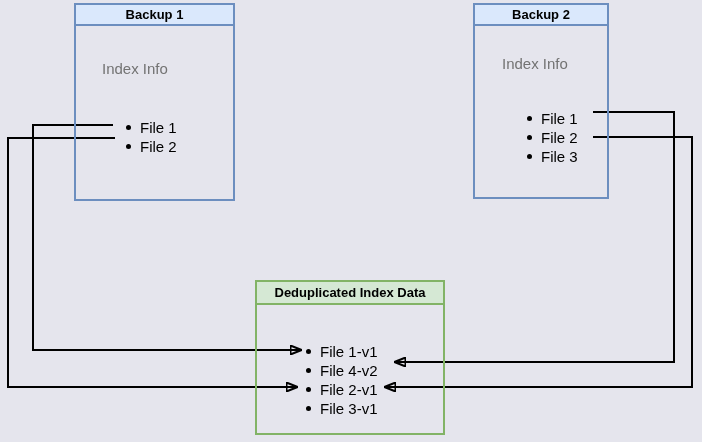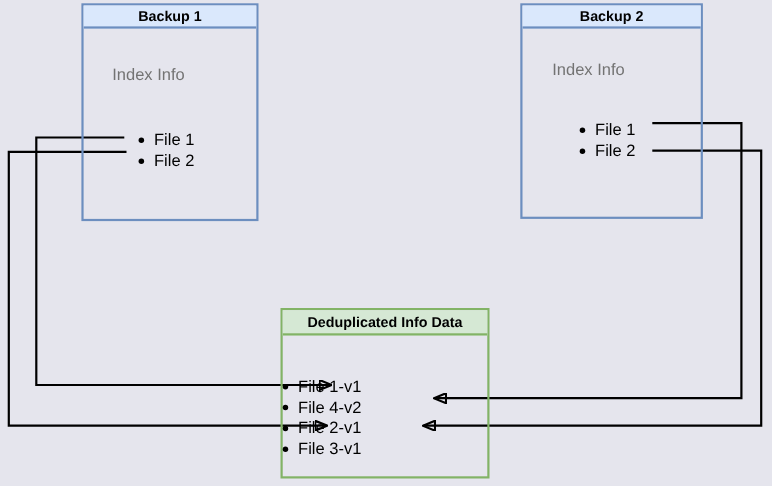--- a/index.html
+++ b/index.html
@@ -47,27 +47,27 @@
   }
   .dot{
     width:5px;height:5px;border-radius:50%;
     background:#000;flex:0 0 auto;
     margin-right:9px;
   }
   #backup1{left:74px;top:3px;width:161px;height:198px;}
   #backup1 .box-label{left:26px;top:55px;}
   #backup1 .list{top:113px;}
   #backup1 .row{padding-left:50px;}
-  #backup2{left:473px;top:3px;width:166px;height:196px;}
+  #backup2{left:473px;top:3px;width:136px;height:196px;}
   #backup2 .box-label{left:27px;top:50px;}
   #backup2 .list{top:104px;}
   #backup2 .row{padding-left:52px;}
   #dedup{left:255px;top:280px;width:190px;height:155px;}
   #dedup .list{top:60px;}
-  #dedup .row{}
+  #dedup .row{padding-left:49px;}
 </style>
 </head>
 <body>
 
 <div class="canvas">
 
   <svg class="wires" viewBox="0 0 702 442" xmlns="http://www.w3.org/2000/svg">
     <defs>
       <marker id="arrowhead" viewBox="0 0 12 10" refX="11" refY="5" markerWidth="12" markerHeight="10" markerUnits="userSpaceOnUse" orient="auto">
         <path d="M0.5,0.5 L11.5,5 L0.5,9.5 Z" fill="#000" stroke="none"></path>
@@ -103,26 +103,30 @@
     <div class="box-label">Index Info</div>
     <div class="list">
       <div class="row">
         <span class="dot"></span>
         <span>File 1</span>
       </div>
       <div class="row">
         <span class="dot"></span>
         <span>File 2</span>
       </div>
+      <div class="row">
+        <span class="dot"></span>
+        <span>File 3</span>
+      </div>
     </div>
   </div>
 
   <div class="box green" id="dedup">
     <div class="box-header">
-      <span>Deduplicated Info Data</span>
+      <span>Deduplicated Index Data</span>
     </div>
     <div class="list">
       <div class="row">
         <span class="dot"></span>
         <span>File 1-v1</span>
       </div>
       <div class="row">
         <span class="dot"></span>
         <span>File 4-v2</span>
       </div>

